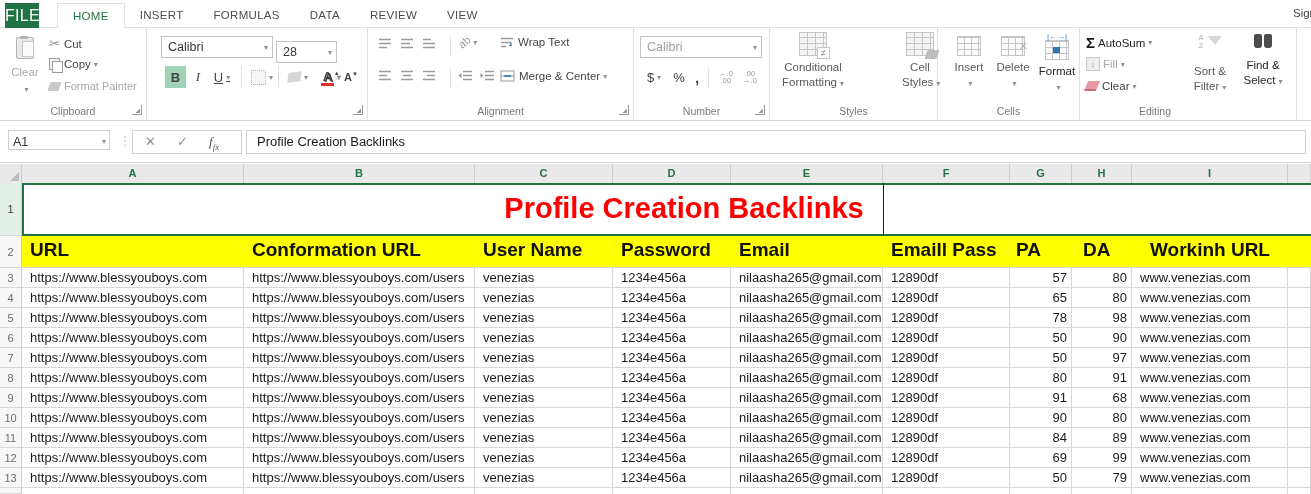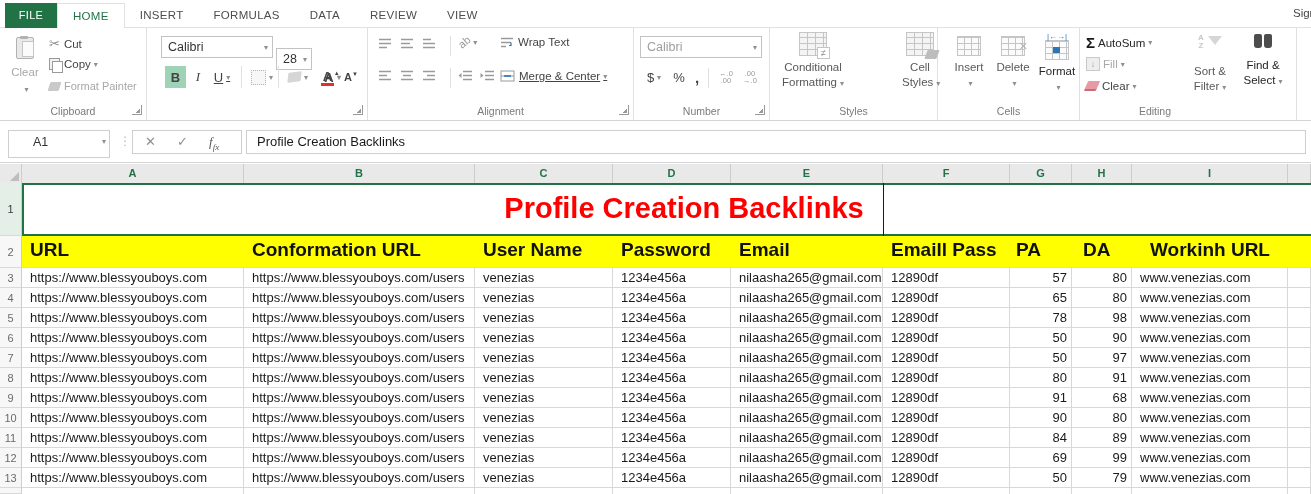--- a/index.html
+++ b/index.html
@@ -1,22 +1,22 @@
 <!DOCTYPE html>
 <html><head>
 <meta charset="utf-8">
 <style>
   html,body{margin:0;padding:0;background:#fff;}
   #app{position:relative;width:1311px;height:494px;background:#fff;overflow:hidden;
        font-family:"Liberation Sans",sans-serif;color:#444;}
   
   #titlebar-strip{position:absolute;left:18px;top:0;width:332px;height:5px;background:#1e5b41;}
   #tabbar{position:absolute;left:0;top:0;width:1311px;height:28px;background:#fff;border-bottom:1px solid #e2e2e2;box-sizing:border-box;}
-  #file-tab{position:absolute;left:5px;top:3px;width:52px;height:25px;background:#217346;color:#fff;
-            font-size:11px;text-align:center;line-height:25px;letter-spacing:.3px;cursor:pointer;}
+  #file-tab{position:absolute;left:5px;top:3px;width:34px;height:25px;background:#217346;color:#fff;
+            font-size:16px;text-align:center;line-height:25px;letter-spacing:.3px;cursor:pointer;}
   #tabs{position:absolute;left:57px;top:3px;height:25px;display:flex;}
   .rtab{height:24px;line-height:24px;padding:0 15px;font-size:11.5px;color:#4d4d4d;letter-spacing:.3px;cursor:pointer;}
   .rtab.active{color:#217346;background:#fff;border:1px solid #e2e2e2;border-bottom:none;height:26px;}
   #sign-in{position:absolute;left:1293px;top:7px;font-size:11.5px;color:#444;white-space:nowrap;}
   
   #ribbon{position:absolute;left:0;top:28px;width:1311px;height:93px;background:#fff;border-bottom:1px solid #d4d4d4;box-sizing:border-box;}
   .grp{position:absolute;top:0;height:92px;border-right:1px solid #e0e0e0;box-sizing:border-box;}
   .grp-label{position:absolute;bottom:3px;left:0;width:100%;text-align:center;font-size:10.5px;color:#7a7a7a;}
   .dlg{position:absolute;right:4px;bottom:5px;width:9px;height:9px;border-right:1px solid #9a9a9a;border-bottom:1px solid #9a9a9a;}
   .dlg:before{content:"";position:absolute;right:1px;bottom:1px;width:4px;height:4px;background:linear-gradient(135deg,transparent 50%,#9a9a9a 50%);}
@@ -66,22 +66,22 @@
   .eraser-ic{display:inline-block;width:12px;height:8px;background:#e89aa4;transform:skewX(-24deg);border-radius:1px;margin-right:4px;border-bottom:2px solid #c96a78;}
   .binoc{display:inline-block;position:relative;width:20px;height:14px;}
   .binoc:before,.binoc:after{content:"";position:absolute;top:0;width:8px;height:14px;background:#4d4d4d;border-radius:2px 2px 3px 3px;}
   .binoc:before{left:1px;} .binoc:after{right:1px;}
   .azfun{display:inline-block;position:relative;width:24px;height:18px;opacity:.55;}
   .azfun .az{position:absolute;left:0;top:0;font-size:8px;line-height:8px;color:#9a9a9a;font-weight:bold;}
   .azfun .fun{position:absolute;right:0;top:2px;width:0;height:0;border-left:7px solid transparent;border-right:7px solid transparent;border-top:9px solid #b5b5b5;}
   .two-line{text-align:center;font-size:11.5px;line-height:15px;}
   
   #fbar{position:absolute;left:0;top:121px;width:1311px;height:42px;background:#fff;border-bottom:1px solid #d4d4d4;box-sizing:border-box;}
-  #name-box{position:absolute;left:8px;top:9px;width:102px;height:28px;border:1px solid #cfcfcf;box-sizing:border-box;
-            font-size:12.5px;color:#333;line-height:22px;padding-left:24px;cursor:text;}
+  #name-box{position:absolute;left:8px;top:9px;width:102px;height:20px;border:1px solid #cfcfcf;box-sizing:border-box;
+            font-size:12.5px;color:#333;line-height:22px;padding-left:4px;cursor:text;}
   #name-dd{position:absolute;right:3px;top:0;line-height:22px;}
   #fbar-dots{position:absolute;left:119px;top:13px;color:#b9b9b9;font-size:12px;}
   #fbtns{position:absolute;left:132px;top:9px;width:110px;height:24px;border:1px solid #cfcfcf;box-sizing:border-box;background:#fff;}
   #fbtns span{position:absolute;top:0;line-height:22px;font-size:13px;color:#8f8f8f;cursor:pointer;}
   #formula-field{position:absolute;left:246px;top:9px;width:1060px;height:24px;border:1px solid #cfcfcf;box-sizing:border-box;
                  font-size:13px;color:#1a1a1a;line-height:22px;padding-left:10px;cursor:text;white-space:nowrap;overflow:hidden;}
   
   #sheet{position:absolute;left:0;top:164px;width:1311px;height:330px;background:#fff;}
   .ch{position:absolute;top:0;height:19px;background:#e9e9e9;border-right:1px solid #cdcdcd;box-sizing:border-box;
       font-size:11px;font-weight:bold;color:#217346;text-align:center;line-height:19px;cursor:pointer;}
@@ -143,21 +143,21 @@
       </div>
       <div class="grp-label">Clipboard</div>
       <span class="dlg"></span>
     </div>
 
     <div class="grp" style="left:147px;width:221px;">
       <div class="combo" style="left:14px;top:8px;width:112px;">
         <span>Calibri</span>
         <span class="dd">▾</span>
       </div>
-      <div class="combo" style="left:129px;top:20px;width:36px;">
+      <div class="combo" style="left:129px;top:13px;width:61px;">
         <span>28</span>
         <span class="dd">▾</span>
       </div>
       <div class="fmt-btn" style="left:176px;width:18px;font-weight:bold;">
         <span>A</span>
           <span style="font-size:6px;margin-top:-8px;">▲</span>
       </div>
       <div class="fmt-btn" style="left:196px;width:16px;font-size:11px;font-weight:bold;">
         <span>A</span>
           <span style="font-size:6px;margin-top:-6px;">▼</span>
@@ -241,21 +241,21 @@
             <path d="M5 1.5h9M5 5.5h9M5 9.5h9" stroke="#9a9a9a" stroke-width="1.5" fill="none"></path>
             <path d="M3.5 3l-3 2.5 3 2.5z" fill="#9a9a9a"></path>
           </svg>
         </div>
       <div class="sbtn" style="left:112px;top:42px;">
         <svg class="alico" width="15" height="11">
             <path d="M5 1.5h9M5 5.5h9M5 9.5h9" stroke="#9a9a9a" stroke-width="1.5" fill="none"></path>
             <path d="M.5 3l3 2.5-3 2.5z" fill="#9a9a9a"></path>
           </svg>
         </div>
-      <div class="sbtn" style="left:132px;top:42px;text-decoration:underline;">
+      <div class="sbtn" style="left:132px;top:42px;">
         <svg class="ic" width="15" height="12">
             <rect x="1" y="1" width="13" height="10" fill="none" stroke="#9a9a9a"></rect>
             <path d="M1 6h13" stroke="#9a9a9a"></path>
             <path d="M4 6h7" stroke="#2e75b6" stroke-width="1.6"></path>
           </svg>
         <span>Merge &amp; Center</span>
         <span class="dd">▾</span>
       </div>
       <div class="grp-label">Alignment</div>
       <span class="dlg"></span>

